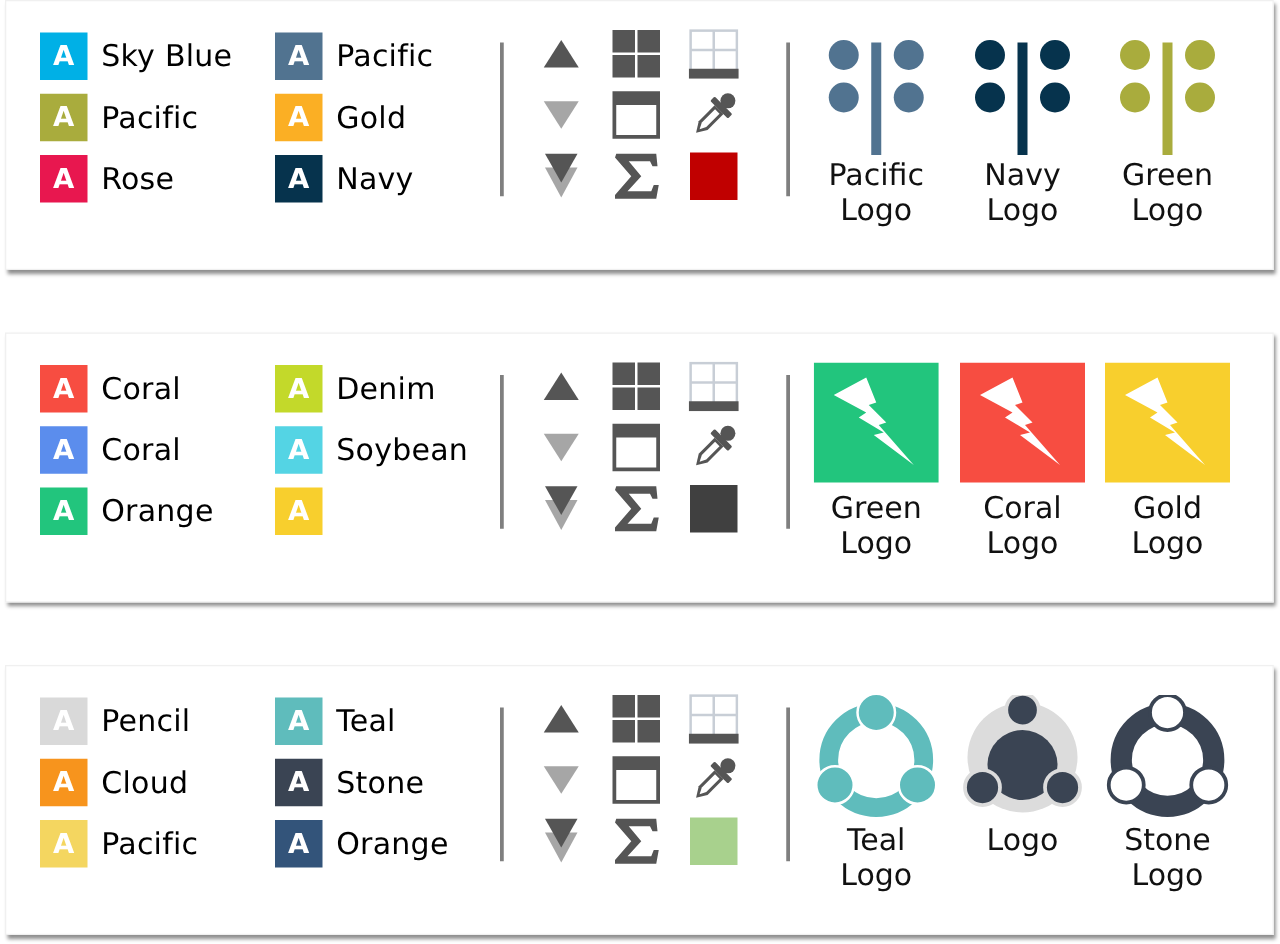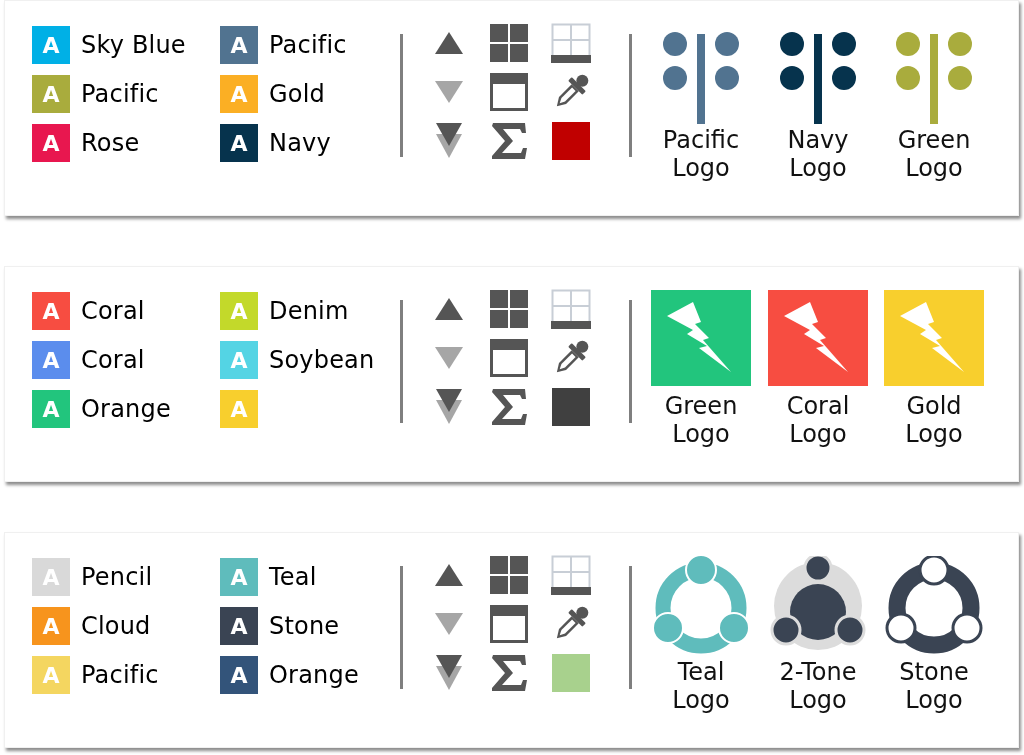--- a/index.html
+++ b/index.html
@@ -395,21 +395,20 @@
         </div>
         <div class="logo" style="left: 763px; top: 23px; height: 170px;">
           <div class="logo-graphic"><svg width="100" height="100" viewBox="0 0 100 100">
       <circle cx="50" cy="50" r="44" fill="#dcdcdc"></circle>
       <circle cx="50" cy="56" r="28" fill="#3a4453"></circle>
       <circle cx="50" cy="12" r="13" fill="#3a4453" stroke="#dcdcdc" stroke-width="3"></circle>
       <circle cx="18" cy="74" r="14" fill="#3a4453" stroke="#dcdcdc" stroke-width="3"></circle>
       <circle cx="82" cy="74" r="14" fill="#3a4453" stroke="#dcdcdc" stroke-width="3"></circle>
             </svg></div>
           <div class="logo-label" style="top: 102px;">
-            <div>2-Tone</div>
             <div>Logo</div>
           </div>
         </div>
         <div class="logo" style="left: 879px; top: 23px; height: 170px;">
           <div class="logo-graphic"><svg width="100" height="100" viewBox="0 0 100 100">
     <circle cx="50" cy="52" r="37" fill="none" stroke="#3a4453" stroke-width="17"></circle>
     <circle cx="50" cy="14" r="14" fill="#ffffff" stroke="#3a4453" stroke-width="3"></circle>
     <circle cx="17" cy="72" r="14" fill="#ffffff" stroke="#3a4453" stroke-width="3"></circle>
     <circle cx="83" cy="72" r="14" fill="#ffffff" stroke="#3a4453" stroke-width="3"></circle>
             </svg></div>

